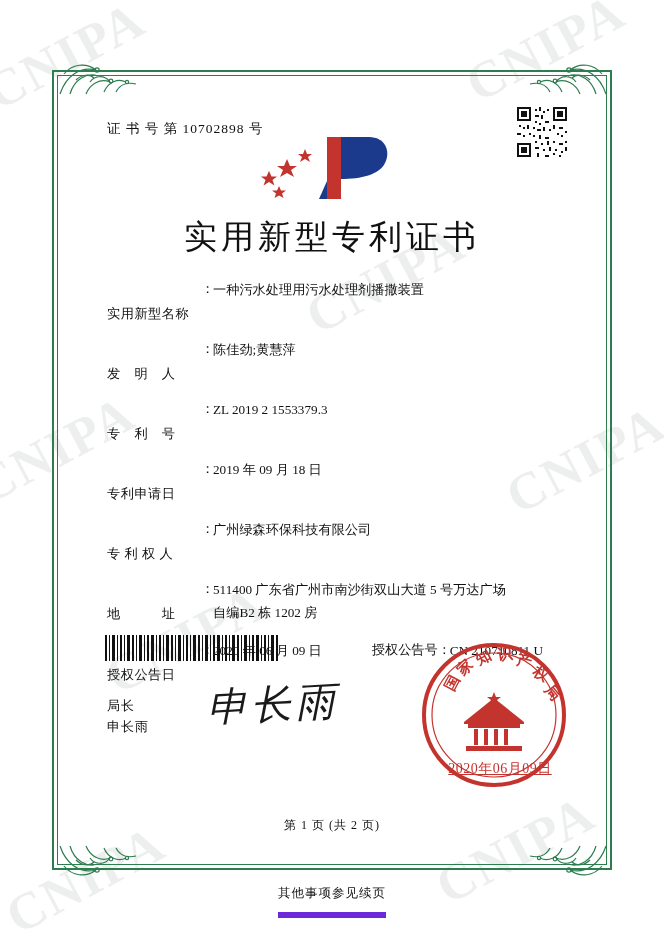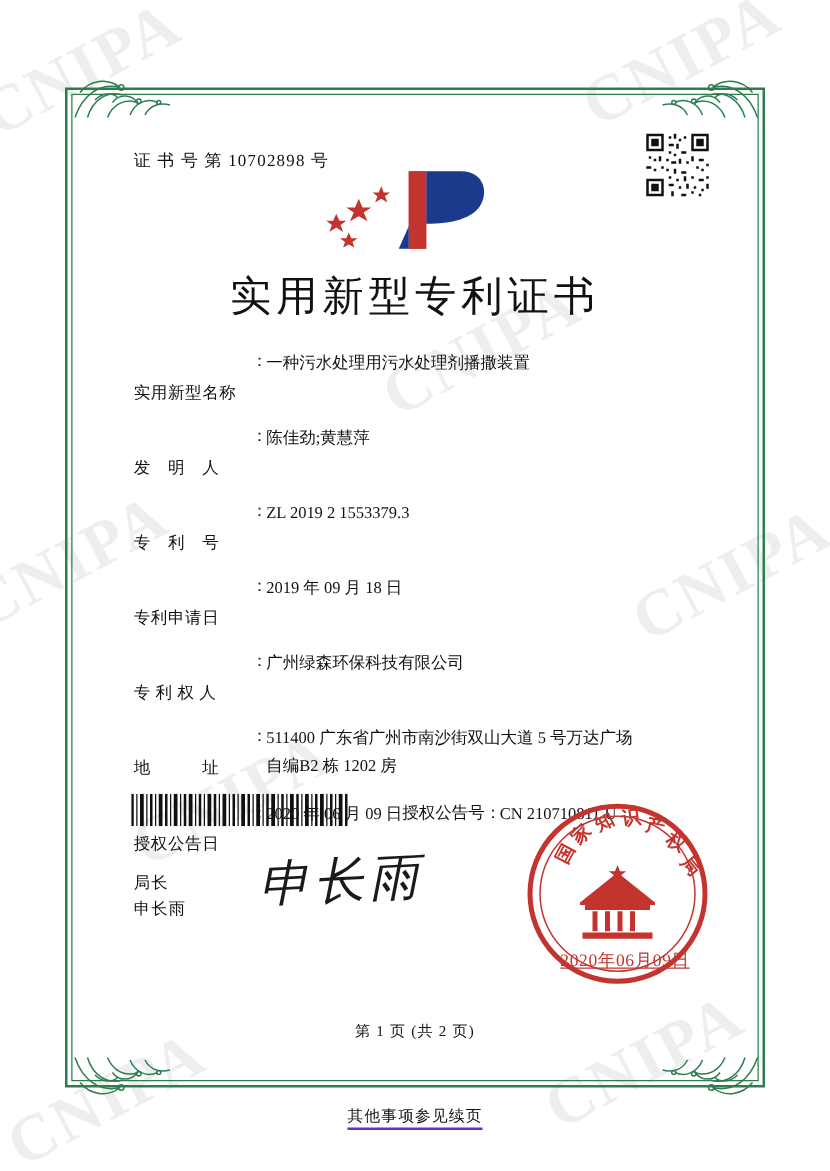--- a/index.html
+++ b/index.html
@@ -151,20 +151,21 @@
     display: flex;
     justify-content: space-between;
   }
   .field-colon { width: 12px; flex: 0 0 12px; }
   .field-value {
     flex: 1;
     line-height: 1.55;
   }
   .field-row.two-col .field-value { flex: 0 0 auto; }
   .field-second-label {
+    margin-left: 50px;
     white-space: nowrap;
   }
   .addr-line2 {
     margin-top: 3px;
   }
 
   .paragraphs {
     position: absolute;
     left: 50px;
     top: 422px;
@@ -243,22 +244,22 @@
     position: absolute;
     left: 0; right: 0;
     top: 885px;
     text-align: center;
     font-size: 12.5px;
     color: #111;
     letter-spacing: 1px;
     z-index: 3;
   }
   .footer-note span {
-    border-bottom: 2px solid #6d28d9;
-    padding-bottom: 2px;
+    border-bottom: 6px solid #6d28d9;
+    padding-bottom: 12px;
   }
 </style>
 </head>
 <body>
 
 <div class="watermark-layer">
   <div class="wm" style="left:-20px; top:26px; font-size:52px; transform:rotate(-28deg);">CNIPA</div>
   <div class="wm" style="left:460px; top:18px; font-size:52px; transform:rotate(-28deg);">CNIPA</div>
   <div class="wm" style="left:300px; top:250px; font-size:52px; transform:rotate(-28deg);">CNIPA</div>
   <div class="wm" style="left:-30px; top:420px; font-size:52px; transform:rotate(-28deg);">CNIPA</div>

